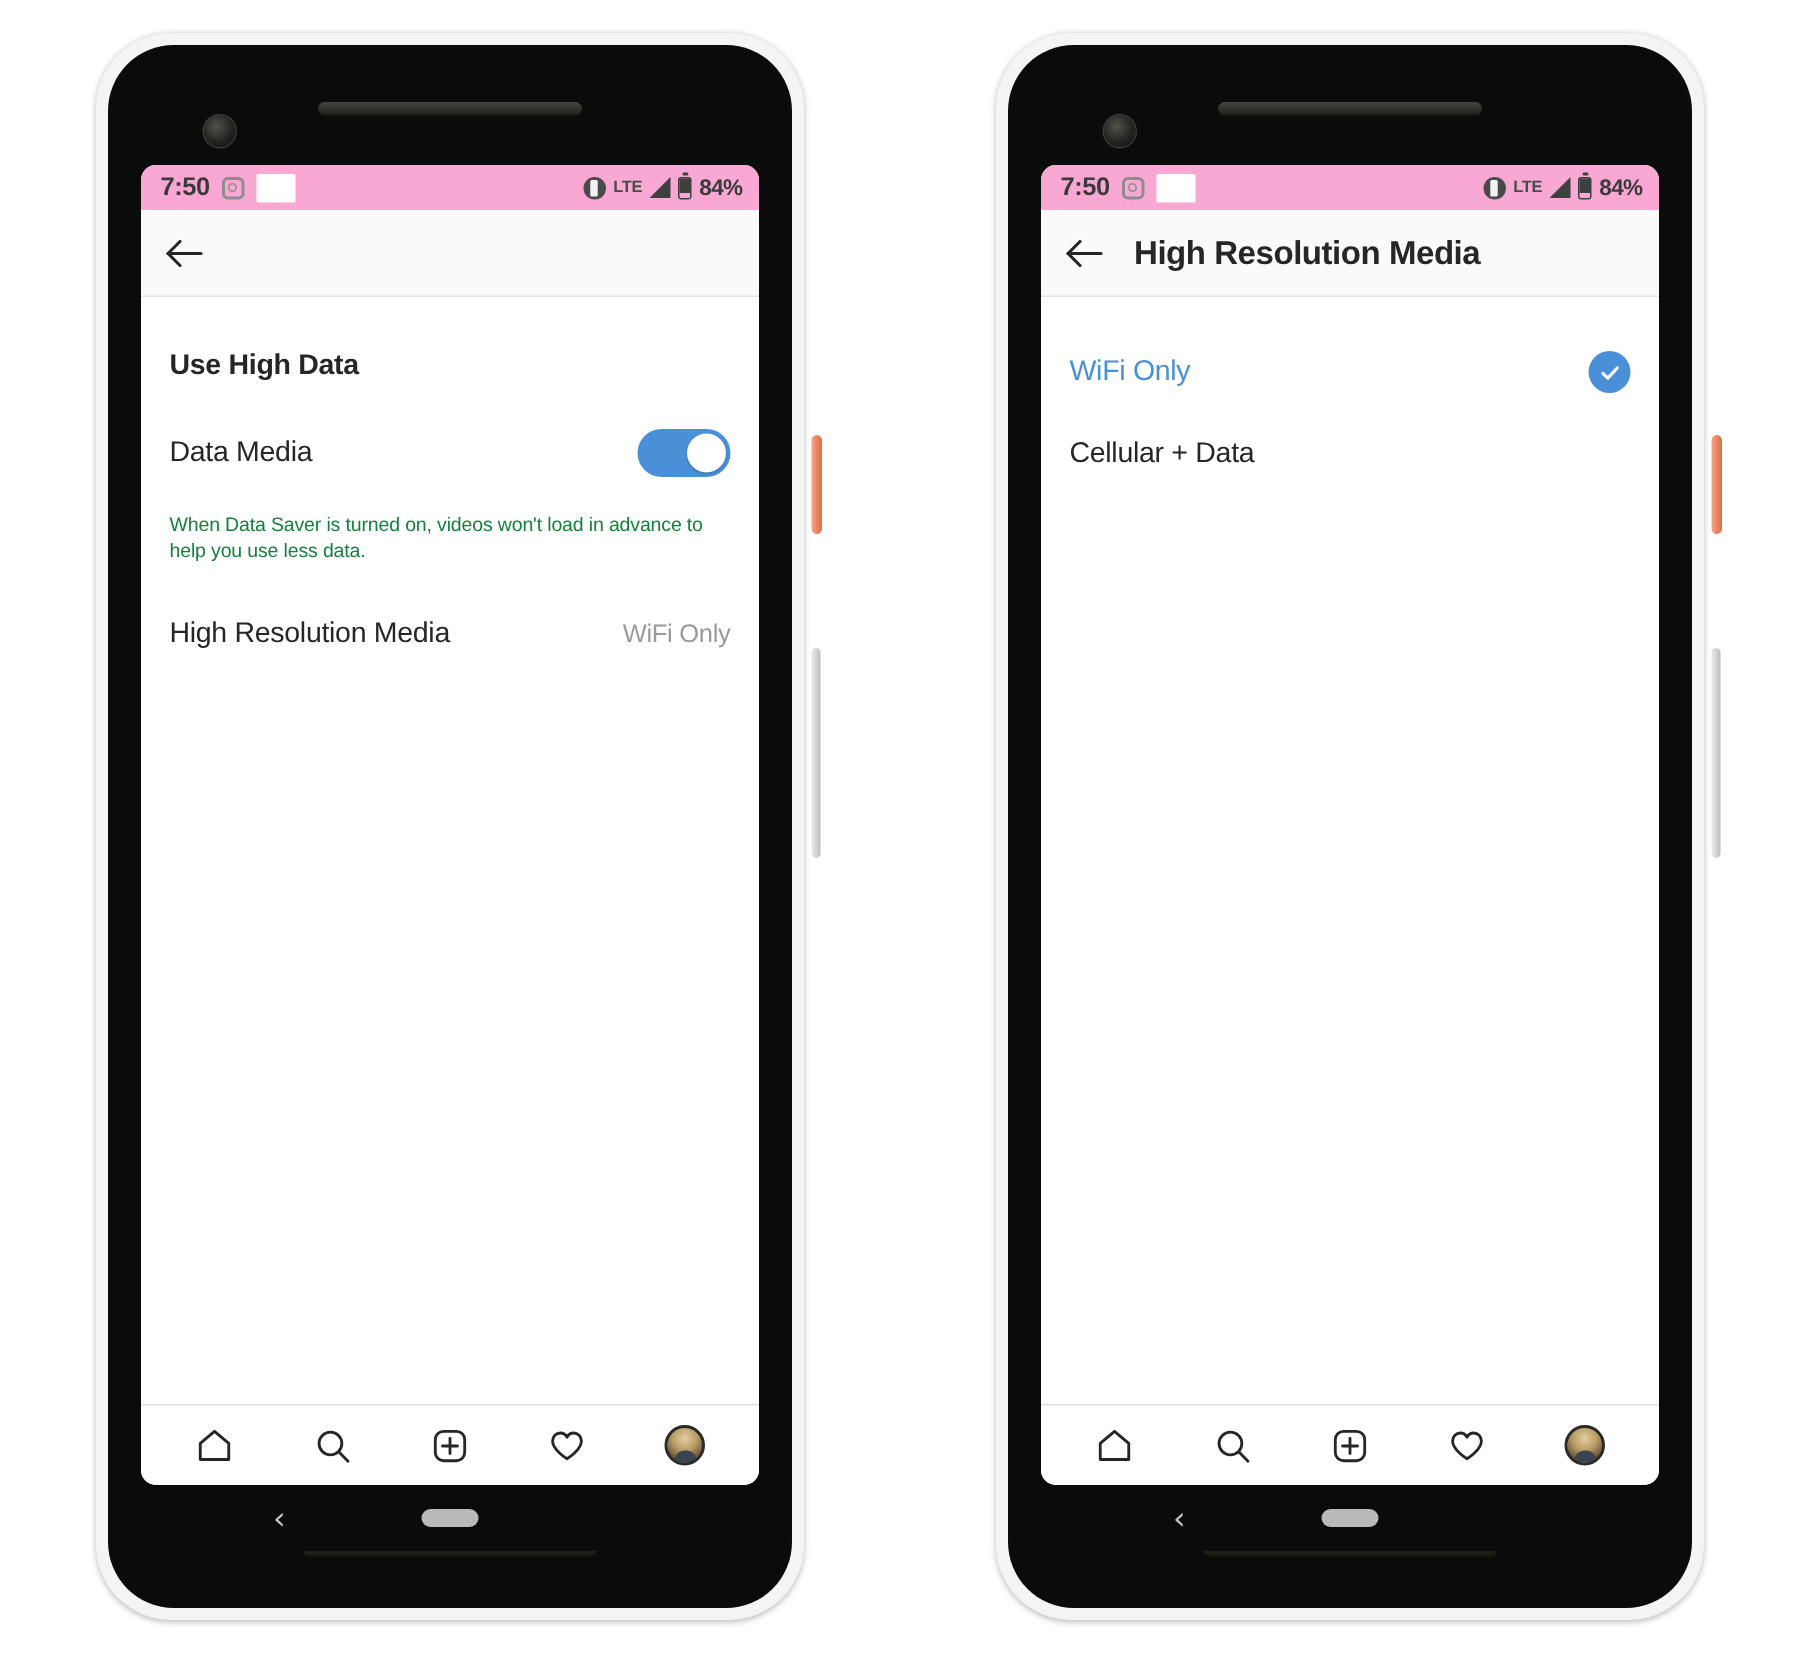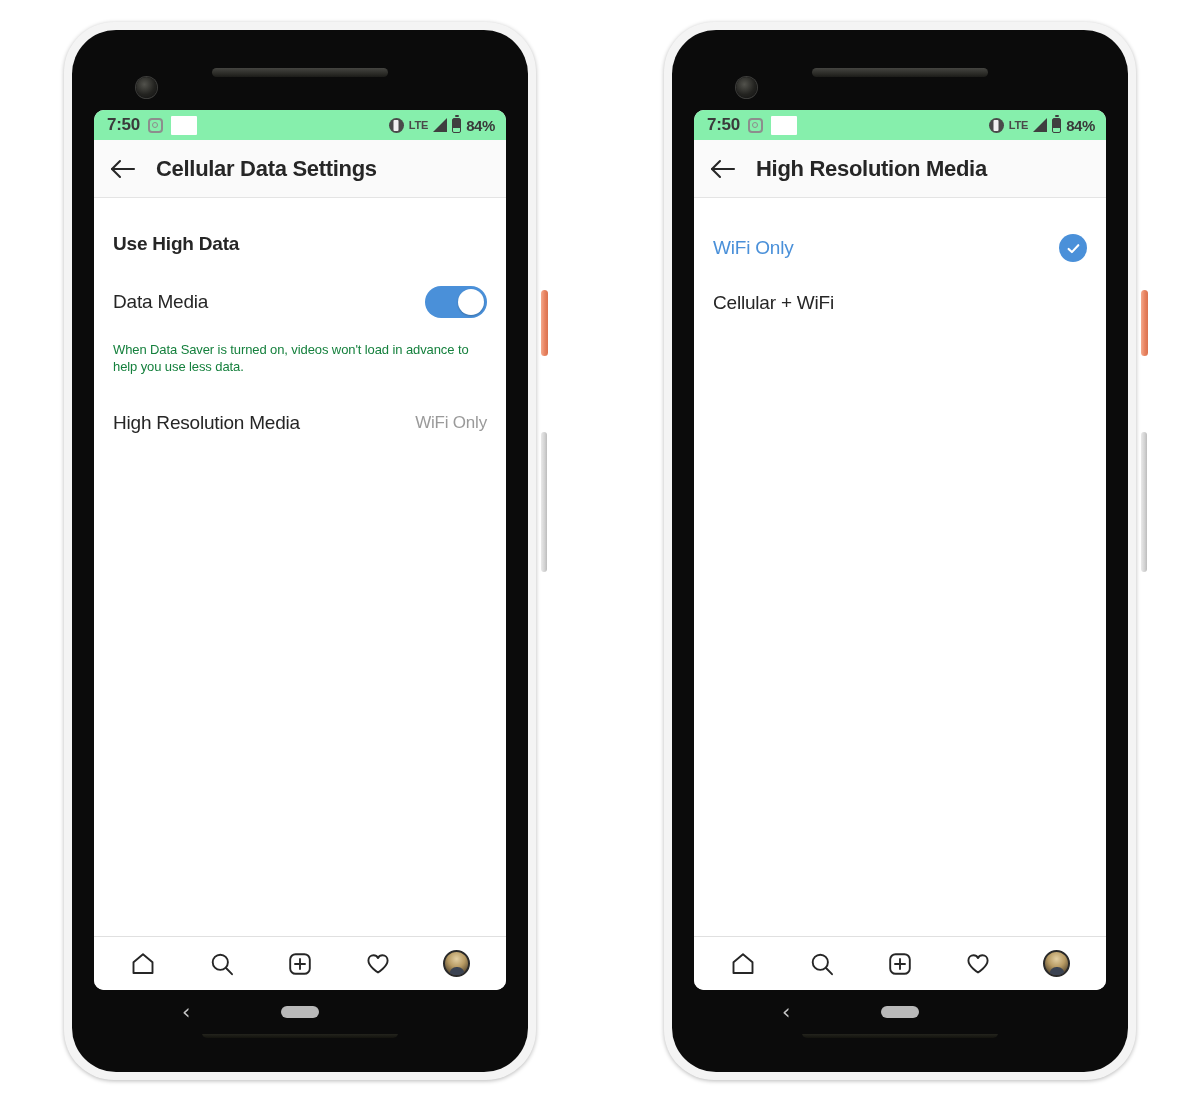--- a/index.html
+++ b/index.html
@@ -117,21 +117,21 @@
     background: #ffffff;
     border-radius: 10px;
     overflow: hidden;
     display: flex;
     flex-direction: column;
   }
 
   
   .status-bar {
     height: 30px;
-    background: #86efac;
+    background: #f9a8d4;
     display: flex;
     justify-content: space-between;
     padding: 0 11px 0 13px;
     box-sizing: border-box;
     flex: 0 0 auto;
   }
   .status-left {
     display: flex;
     align-items: center;
     gap: 8px;
@@ -445,21 +445,20 @@
         </div>
       </div>
 
       <div class="app-header">
         <span class="back-arrow">
           <svg width="26" height="20" viewBox="0 0 26 20" fill="none">
             <path d="M2 10 H24" stroke="#262626" stroke-width="2.1" stroke-linecap="round"></path>
             <path d="M10 2 L2 10 L10 18" stroke="#262626" stroke-width="2.1" stroke-linecap="round" stroke-linejoin="round"></path>
           </svg>
         </span>
-        <span class="header-title">Cellular Data Settings</span>
       </div>
 
       <div class="content">
         <div class="section-title">Use High Data</div>
 
         <div class="row">
           <span class="row-label">Data Media</span>
           <span class="toggle">
             <span class="knob"></span>
           </span>
@@ -549,21 +548,21 @@
       <div class="content">
         <div class="option-row selected">
           <span class="option-label">WiFi Only</span>
           <span class="check-circle">
             <svg width="17" height="17" viewBox="0 0 17 17" fill="none">
               <path d="M3.6 8.9 L6.9 12.1 L13.3 5.2" stroke="#ffffff" stroke-width="2.1" stroke-linecap="round" stroke-linejoin="round"></path>
             </svg>
           </span>
         </div>
         <div class="option-row">
-          <span class="option-label">Cellular + WiFi</span>
+          <span class="option-label">Cellular + Data</span>
         </div>
       </div>
 
       <div class="app-nav">
         <span class="nav-item">
           <svg width="26" height="26" viewBox="0 0 26 26" fill="none">
             <path d="M3.5 11.2 L13 3.2 L22.5 11.2 V22 H3.5 Z" stroke="#262626" stroke-width="1.9" stroke-linejoin="round"></path>
           </svg>
         </span>
         <span class="nav-item">

